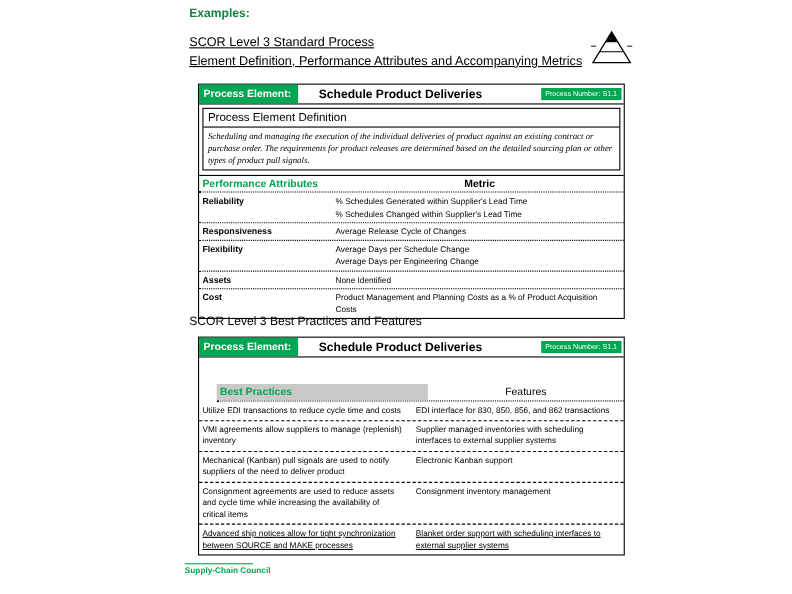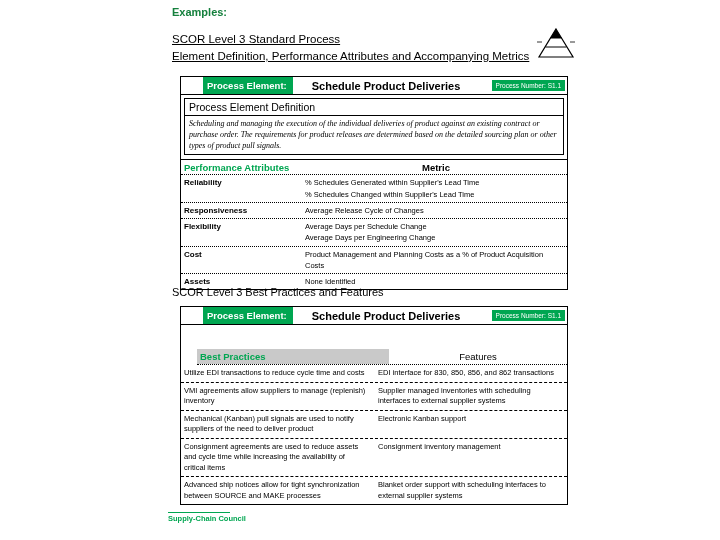--- a/index.html
+++ b/index.html
@@ -9,21 +9,21 @@
   .examples { position:absolute; left:172px; top:6px; color:#15803d; font-weight:bold; font-size:11px; }
 
   .main-title { position:absolute; left:172px; top:31px; font-size:11.5px; line-height:1.45; }
   .main-title span { display:block; text-decoration:underline; }
 
   .pyramid { position:absolute; left:537px; top:27px; }
 
   
   .scor-table { position:absolute; left:180px; width:388px; border:1px solid #000; background:#fff; }
   .pe-header { display:flex; align-items:center; border-bottom:1px solid #000; height:18px; }
-  .pe-label { background:#00A651; color:#fff; font-weight:bold; font-size:9.5px; padding:2px 6px 2px 4px; height:100%; display:flex; align-items:center;margin-left:22px; }
+  .pe-label { background:#00A651; color:#fff; font-weight:bold; font-size:9.5px; padding:2px 6px 2px 4px; height:100%; display:flex; align-items:center; }
   .pe-value { font-weight:bold; font-size:11px; padding-left:19px; flex:1; white-space:nowrap; }
   .pe-badge { background:#00A651; color:#fff; font-size:6.5px; padding:2px 4px; margin-right:2px; white-space:nowrap; }
 
   
   .table1 { top:76px; }
   .def-box { margin:3px; border:1px solid #000; }
   .def-title { font-weight:normal; font-size:10.5px; padding:2px 4px; border-bottom:1px solid #000; }
   .def-text { font-family:"Liberation Serif", serif; font-style:italic; font-size:8px; line-height:1.35; padding:3px 4px; }
   .attr-table { margin:4px 0 0 0; border-top:1px solid #000; }
   .attr-head { display:flex; align-items:flex-end; padding:2px 0 1px 0; border-bottom:1px dotted #000; }
@@ -37,21 +37,21 @@
   
   .section2-title { position:absolute; left:172px; top:286px; font-size:11px; }
 
   
   .table2 { top:306px; }
   .bp-gap { height:24px; }
   .bp-head { display:flex; align-items:stretch; border-bottom:1px dotted #000;margin-left:16px; }
   .bp-col1 { width:192px; background:#c9c9c9; color:#00A651; font-weight:bold; font-size:9.5px; padding:2px 3px; }
   .bp-col2 { flex:1; text-align:center; font-size:9.5px; padding:2px 0; align-self:center; }
   .bp-row { display:flex; border-bottom:1px dashed #000; }
-  .bp-row:last-child { border-bottom:none; }
+  .bp-row:last-child { border-bottom:none;text-decoration:underline; }
   .bp-practice { width:192px; font-size:7.5px; line-height:1.4; padding:3px 6px 3px 3px; }
   .bp-feature { flex:1; font-size:7.5px; line-height:1.4; padding:3px 2px 3px 5px; }
 
   
   .logo { position:absolute; left:168px; top:512px; }
   .logo-line { width:62px; border-top:1.5px solid #00A651; margin-bottom:1px; }
   .logo-text { color:#00A651; font-weight:bold; font-size:7.5px; }
 </style>
 </head>
 <body>
@@ -102,26 +102,26 @@
       <div class="attr-row">
         <div class="attr-name">Responsiveness</div>
         <div class="attr-metric">Average Release Cycle of Changes</div>
       </div>
       <div class="attr-row">
         <div class="attr-name">Flexibility</div>
         <div class="attr-metric">Average Days per Schedule Change
 Average Days per Engineering Change</div>
       </div>
       <div class="attr-row">
+        <div class="attr-name">Assets</div>
+        <div class="attr-metric">None Identified</div>
+      </div>
+      <div class="attr-row">
         <div class="attr-name">Cost</div>
         <div class="attr-metric">Product Management and Planning Costs as a % of Product Acquisition Costs</div>
-      </div>
-      <div class="attr-row">
-        <div class="attr-name">Assets</div>
-        <div class="attr-metric">None Identified</div>
       </div>
     </div>
   </div>
 
   <div class="section2-title">SCOR Level 3 Best Practices and Features</div>
 
   <div class="scor-table table2">
     <div class="pe-header">
       <div class="pe-label">Process Element:</div>
       <div class="pe-value">Schedule Product Deliveries</div>

